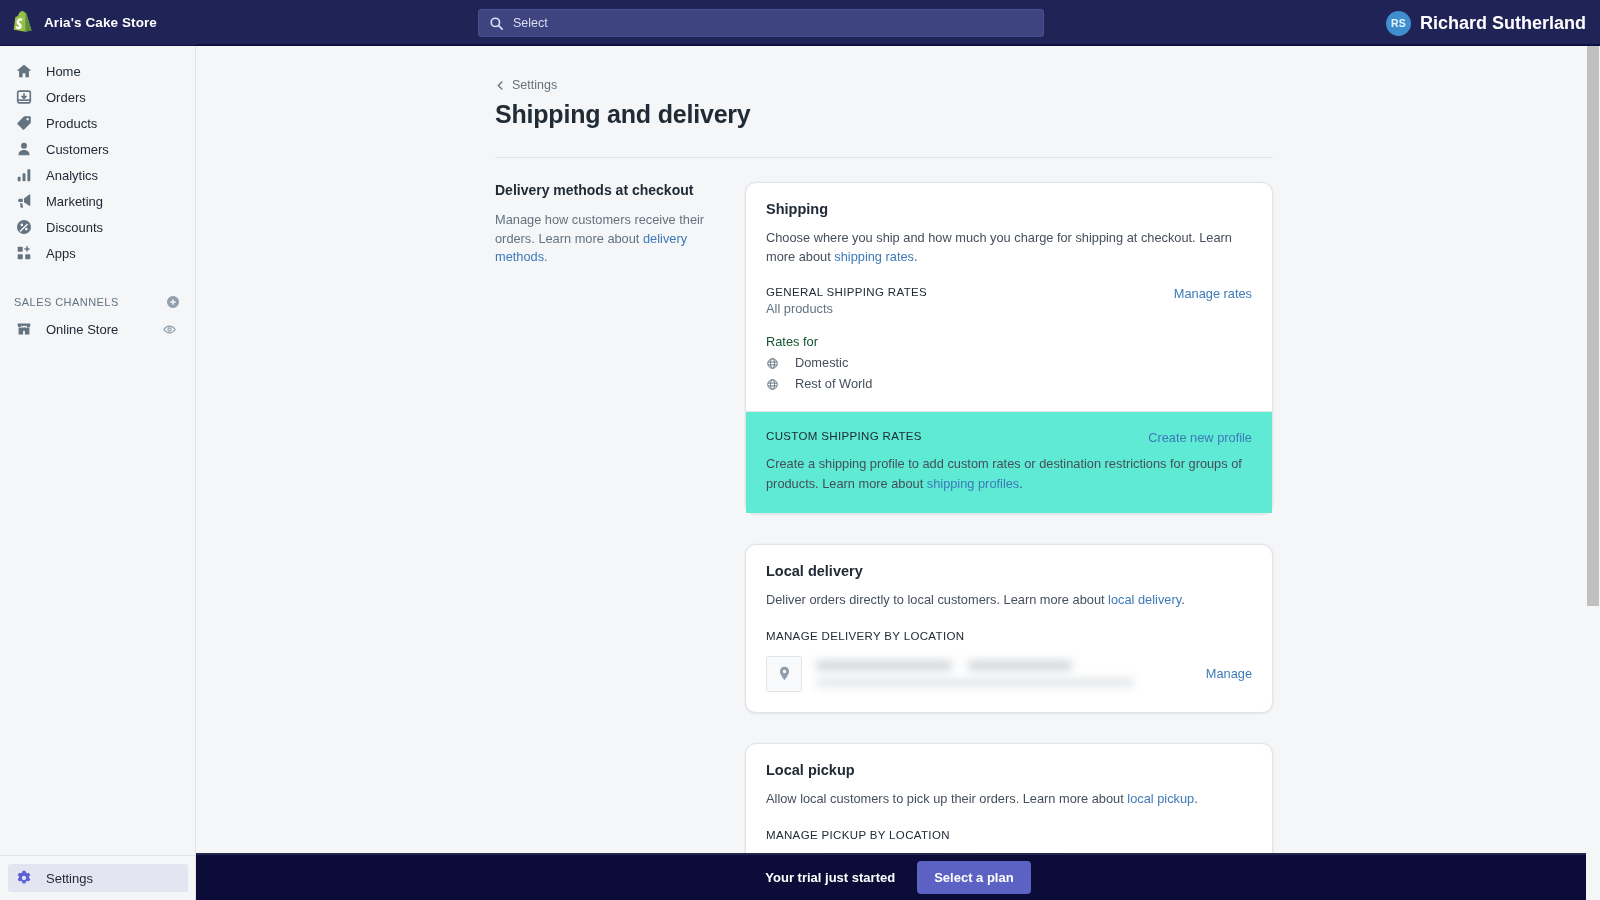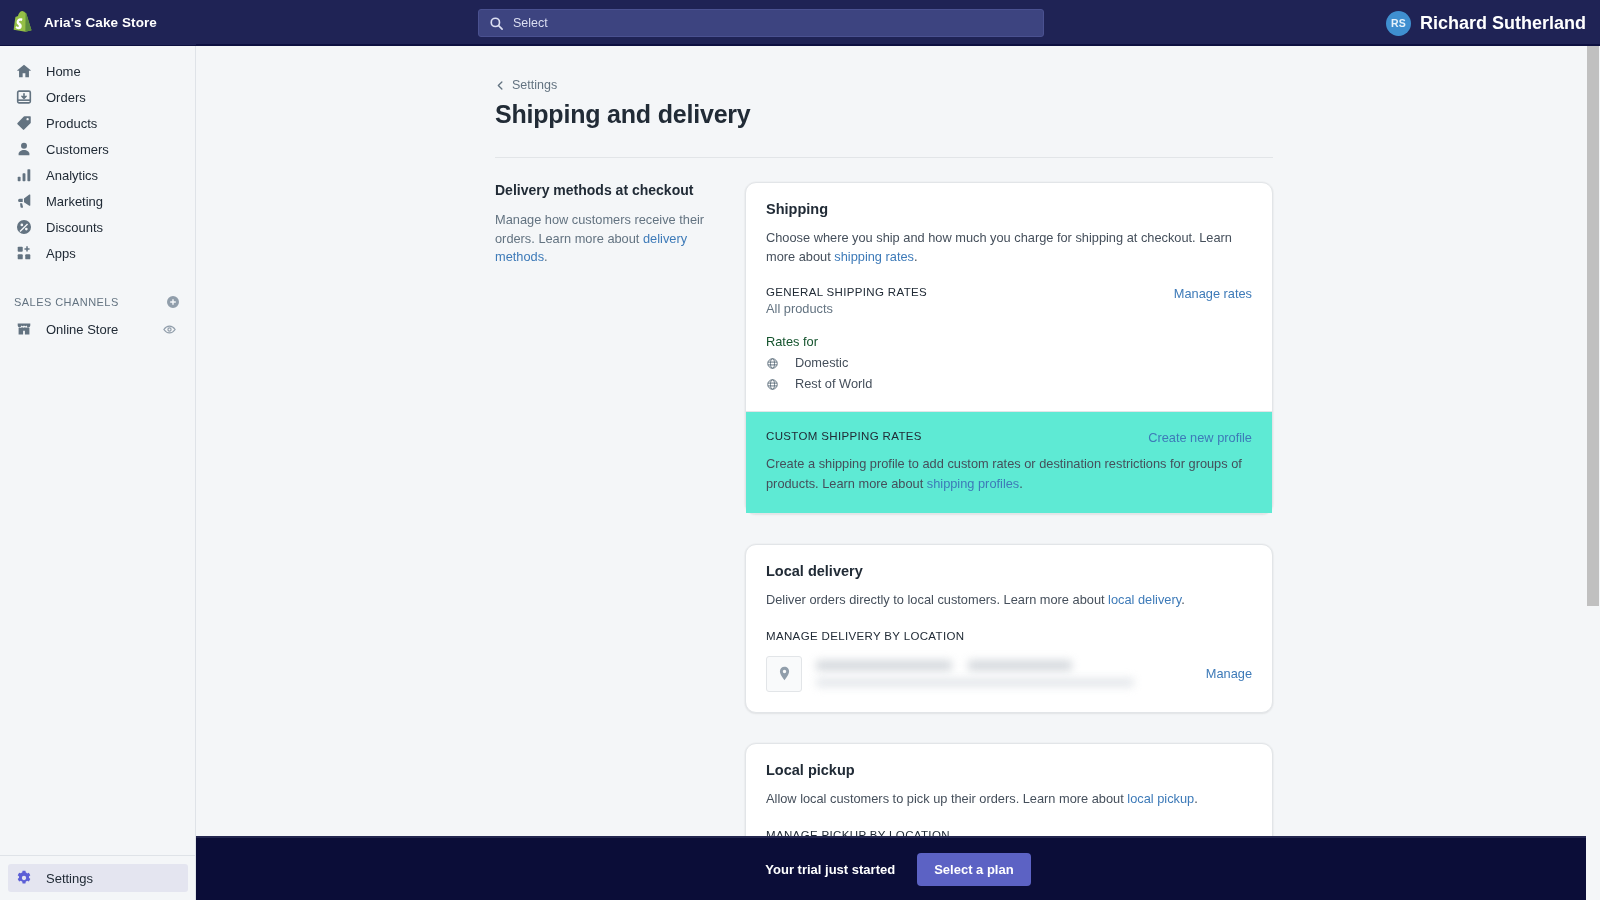--- a/index.html
+++ b/index.html
@@ -191,21 +191,21 @@
   }
   .blur-bar.light { background: #dde1e6; filter: blur(4.5px); opacity: .8; }
   .loc-manage {
     font-size: 12.8px; color: #3d7ab8; cursor: pointer;
     margin-left: 14px; white-space: nowrap;
   }
 
   
   .trial-banner {
     position: absolute; left: 196px; bottom: 0;
-    width: 1404px; height: 64px;
+    width: 1404px; height: 47px;
     background: #0b0d38;
     border-top: 2px solid #23264f;
     display: flex; align-items: center; justify-content: center; gap: 22px;
     z-index: 25;
   }
   .trial-text { color: #fff; font-size: 13px; font-weight: bold; }
   .plan-btn {
     background: #5c62c4; color: #fff;
     font-size: 13px; font-weight: bold;
     border: none; border-radius: 4px;

